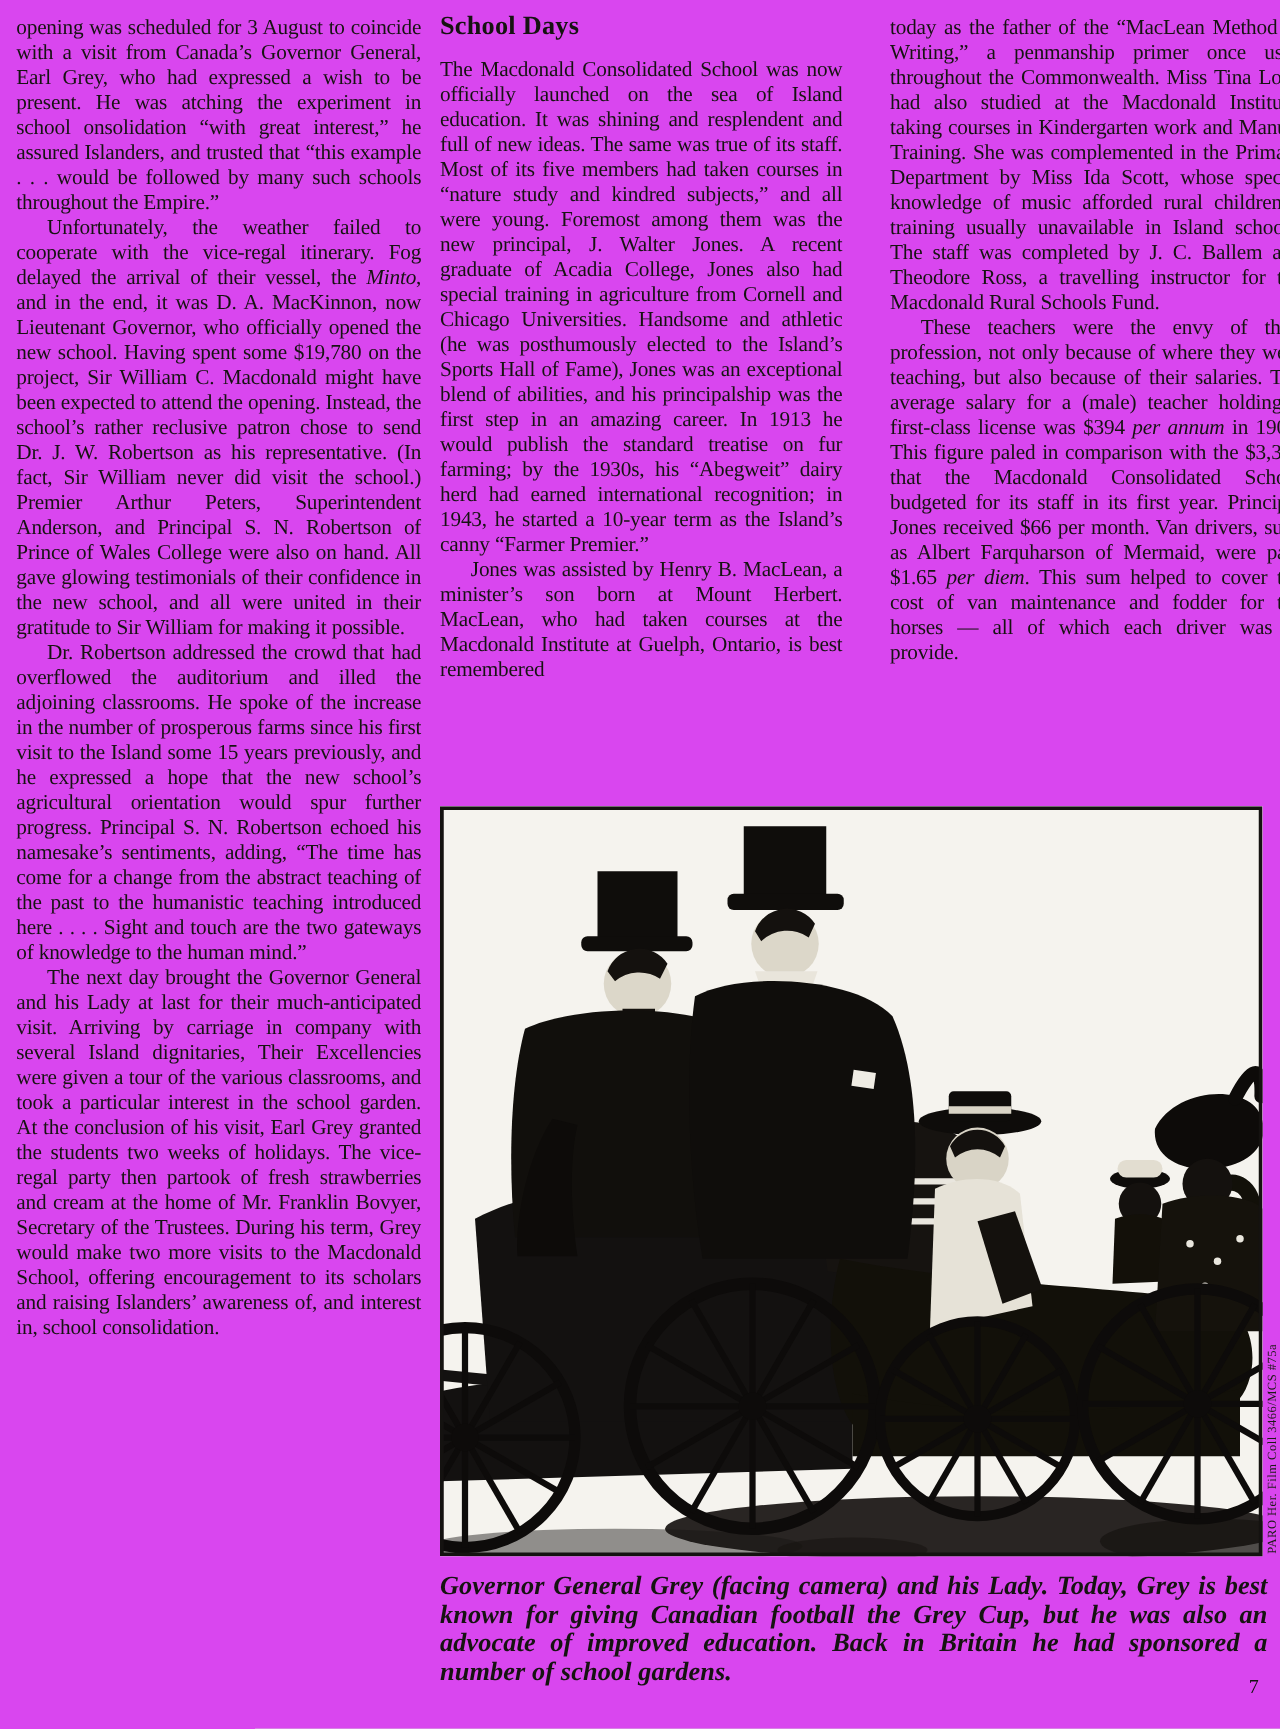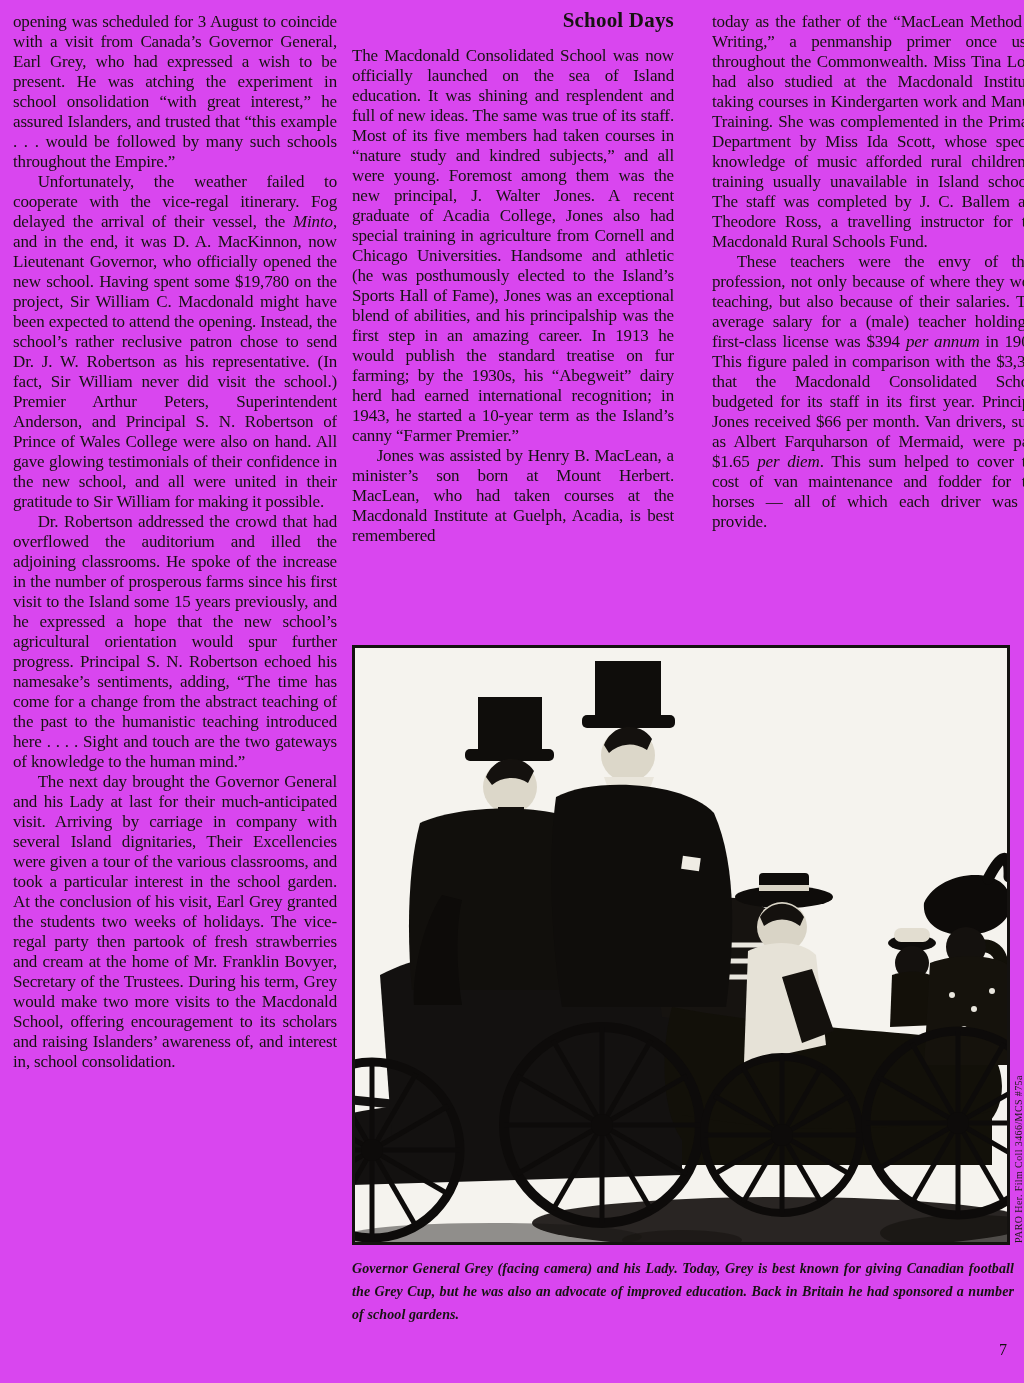--- a/index.html
+++ b/index.html
@@ -7,52 +7,52 @@
     position:relative;width:1024px;height:1383px;margin:0 auto;
     background:#d946ef;color:#161311;overflow:hidden;
     font-family:"Liberation Serif","DejaVu Serif",serif;
   }
   .col{position:absolute;text-align:justify;font-size:17px;line-height:20px;letter-spacing:-0.15px;}
   .col p{margin:0;}
   .col p.indent{text-indent:1.45em;}
   #col-left{left:13px;top:12px;width:324px;height:1330px;overflow:hidden;}
   #col-mid{left:352px;top:6px;width:322px;height:634px;overflow:hidden;}
   #col-right{left:712px;top:12px;width:330px;height:626px;overflow:hidden;}
-  .heading{font-size:21px;font-weight:bold;text-align:right;margin:4px 0 16px 0;letter-spacing:0.2px;}
+  .heading{font-size:21px;font-weight:bold;text-align:left;margin:4px 0 16px 0;letter-spacing:0.2px;}
   .photo-frame{position:absolute;left:352px;top:645px;width:658px;height:600px;background:#f5f3ee;}
   .photo-frame svg{display:block;}
   .credit{
     position:absolute;left:1013px;top:1243px;
     transform:rotate(-90deg);transform-origin:0 0;
     font-size:10px;letter-spacing:0.4px;white-space:nowrap;color:#1d1a17;
   }
   .caption{
     position:absolute;left:352px;top:1257px;width:662px;
-    font-style:italic;font-weight:bold;font-size:14px;line-height:23px;
+    font-style:italic;font-weight:bold;font-size:21px;line-height:23px;
     text-align:justify;letter-spacing:0.1px;
   }
   .pageno{position:absolute;left:999px;top:1341px;font-size:16px;color:#131110;}
   i{}
 </style>
 </head>
 <body>
 
 <div class="page">
 
   <div class="col" id="col-left">
     <p>opening was scheduled for 3 August to coincide with a visit from Canada’s Governor General, Earl Grey, who had expressed a wish to be present. He was atching the experiment in school onsolidation “with great interest,” he assured Islanders, and trusted that “this example . . . would be followed by many such schools throughout the Empire.”</p>
     <p class="indent"><span>Unfortunately, the weather failed to cooperate with the vice-regal itinerary. Fog delayed the arrival of their vessel, the </span><i>Minto</i><span>, and in the end, it was D. A. MacKinnon, now Lieutenant Governor, who officially opened the new school. Having spent some $19,780 on the project, Sir William C. Macdonald might have been expected to attend the opening. Instead, the school’s rather reclusive patron chose to send Dr. J. W. Robertson as his representative. (In fact, Sir William never did visit the school.) Premier Arthur Peters, Superintendent Anderson, and Principal S. N. Robertson of Prince of Wales College were also on hand. All gave glowing testimonials of their confidence in the new school, and all were united in their gratitude to Sir William for making it possible.</span></p>
     <p class="indent">Dr. Robertson addressed the crowd that had overflowed the auditorium and illed the adjoining classrooms. He spoke of the increase in the number of prosperous farms since his first visit to the Island some 15 years previously, and he expressed a hope that the new school’s agricultural orientation would spur further progress. Principal S. N. Robertson echoed his namesake’s sentiments, adding, “The time has come for a change from the abstract teaching of the past to the humanistic teaching introduced here . . . . Sight and touch are the two gateways of knowledge to the human mind.”</p>
     <p class="indent">The next day brought the Governor General and his Lady at last for their much-anticipated visit. Arriving by carriage in company with several Island dignitaries, Their Excellencies were given a tour of the various classrooms, and took a particular interest in the school garden. At the conclusion of his visit, Earl Grey granted the students two weeks of holidays. The vice-regal party then partook of fresh strawberries and cream at the home of Mr. Franklin Bovyer, Secretary of the Trustees. During his term, Grey would make two more visits to the Macdonald School, offering encouragement to its scholars and raising Islanders’ awareness of, and interest in, school consolidation.</p>
   </div>
 
   <div class="col" id="col-mid">
     <div class="heading">School Days</div>
     <p>The Macdonald Consolidated School was now officially launched on the sea of Island education. It was shining and resplendent and full of new ideas. The same was true of its staff. Most of its five members had taken courses in “nature study and kindred subjects,” and all were young. Foremost among them was the new principal, J. Walter Jones. A recent graduate of Acadia College, Jones also had special training in agriculture from Cornell and Chicago Universities. Handsome and athletic (he was posthumously elected to the Island’s Sports Hall of Fame), Jones was an exceptional blend of abilities, and his principalship was the first step in an amazing career. In 1913 he would publish the standard treatise on fur farming; by the 1930s, his “Abegweit” dairy herd had earned international recognition; in 1943, he started a 10-year term as the Island’s canny “Farmer Premier.”</p>
-    <p class="indent">Jones was assisted by Henry B. MacLean, a minister’s son born at Mount Herbert. MacLean, who had taken courses at the Macdonald Institute at Guelph, Acadia, is best remembered</p>
+    <p class="indent">Jones was assisted by Henry B. MacLean, a minister’s son born at Mount Herbert. MacLean, who had taken courses at the Macdonald Institute at Guelph, Ontario, is best remembered</p>
   </div>
 
   <div class="col" id="col-right">
     <p>today as the father of the “MacLean Method of Writing,” a penmanship primer once used throughout the Commonwealth. Miss Tina Long had also studied at the Macdonald Institute, taking courses in Kindergarten work and Manual Training. She was complemented in the Primary Department by Miss Ida Scott, whose special knowledge of music afforded rural children a training usually unavailable in Island schools. The staff was completed by J. C. Ballem and Theodore Ross, a travelling instructor for the Macdonald Rural Schools Fund.</p>
     <p class="indent"><span>These teachers were the envy of their profession, not only because of where they were teaching, but also because of their salaries. The average salary for a (male) teacher holding a first-class license was $394 </span><i>per annum</i><span> in 1906. This figure paled in comparison with the $3,300 that the Macdonald Consolidated School budgeted for its staff in its first year. Principal Jones received $66 per month. Van drivers, such as Albert Farquharson of Mermaid, were paid $1.65 </span><i>per diem</i><span>. This sum helped to cover the cost of van maintenance and fodder for the horses — all of which each driver was to provide.</span></p>
   </div>
 
   <div class="photo-frame">
     <svg viewBox="0 0 658 600" width="658" height="600" xmlns="http://www.w3.org/2000/svg">
       <rect width="658" height="600" fill="#f5f3ee"></rect>

